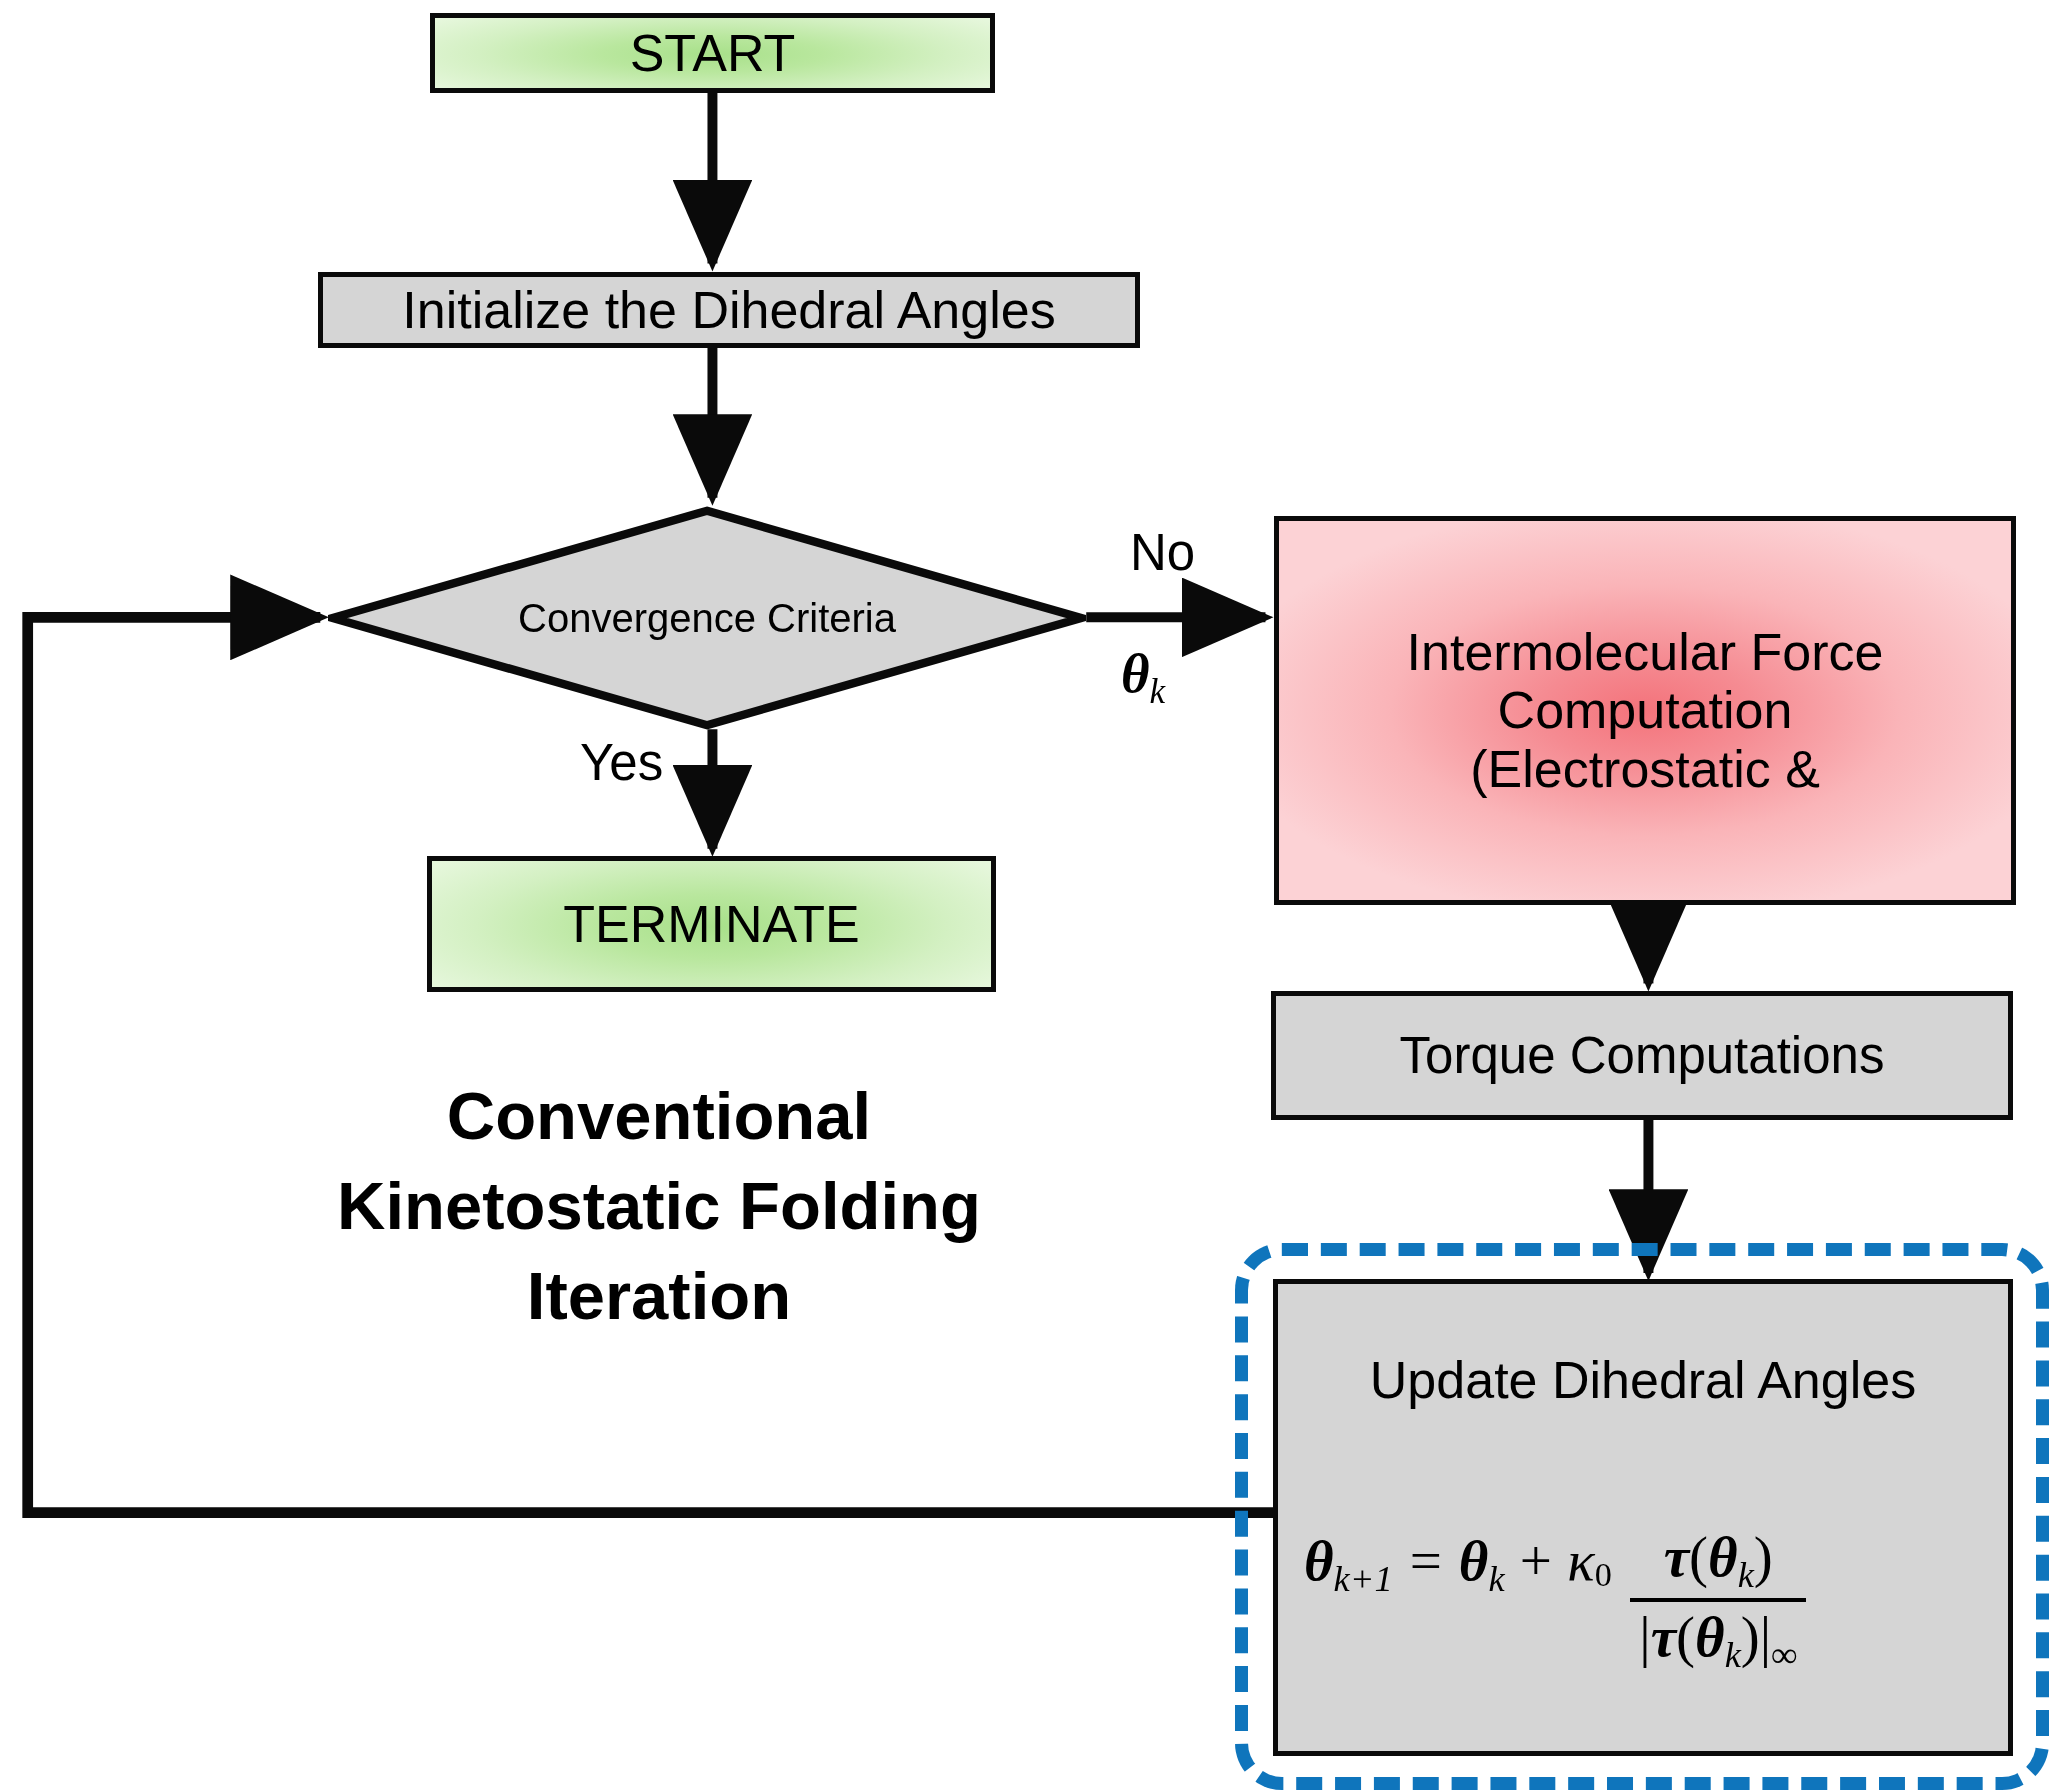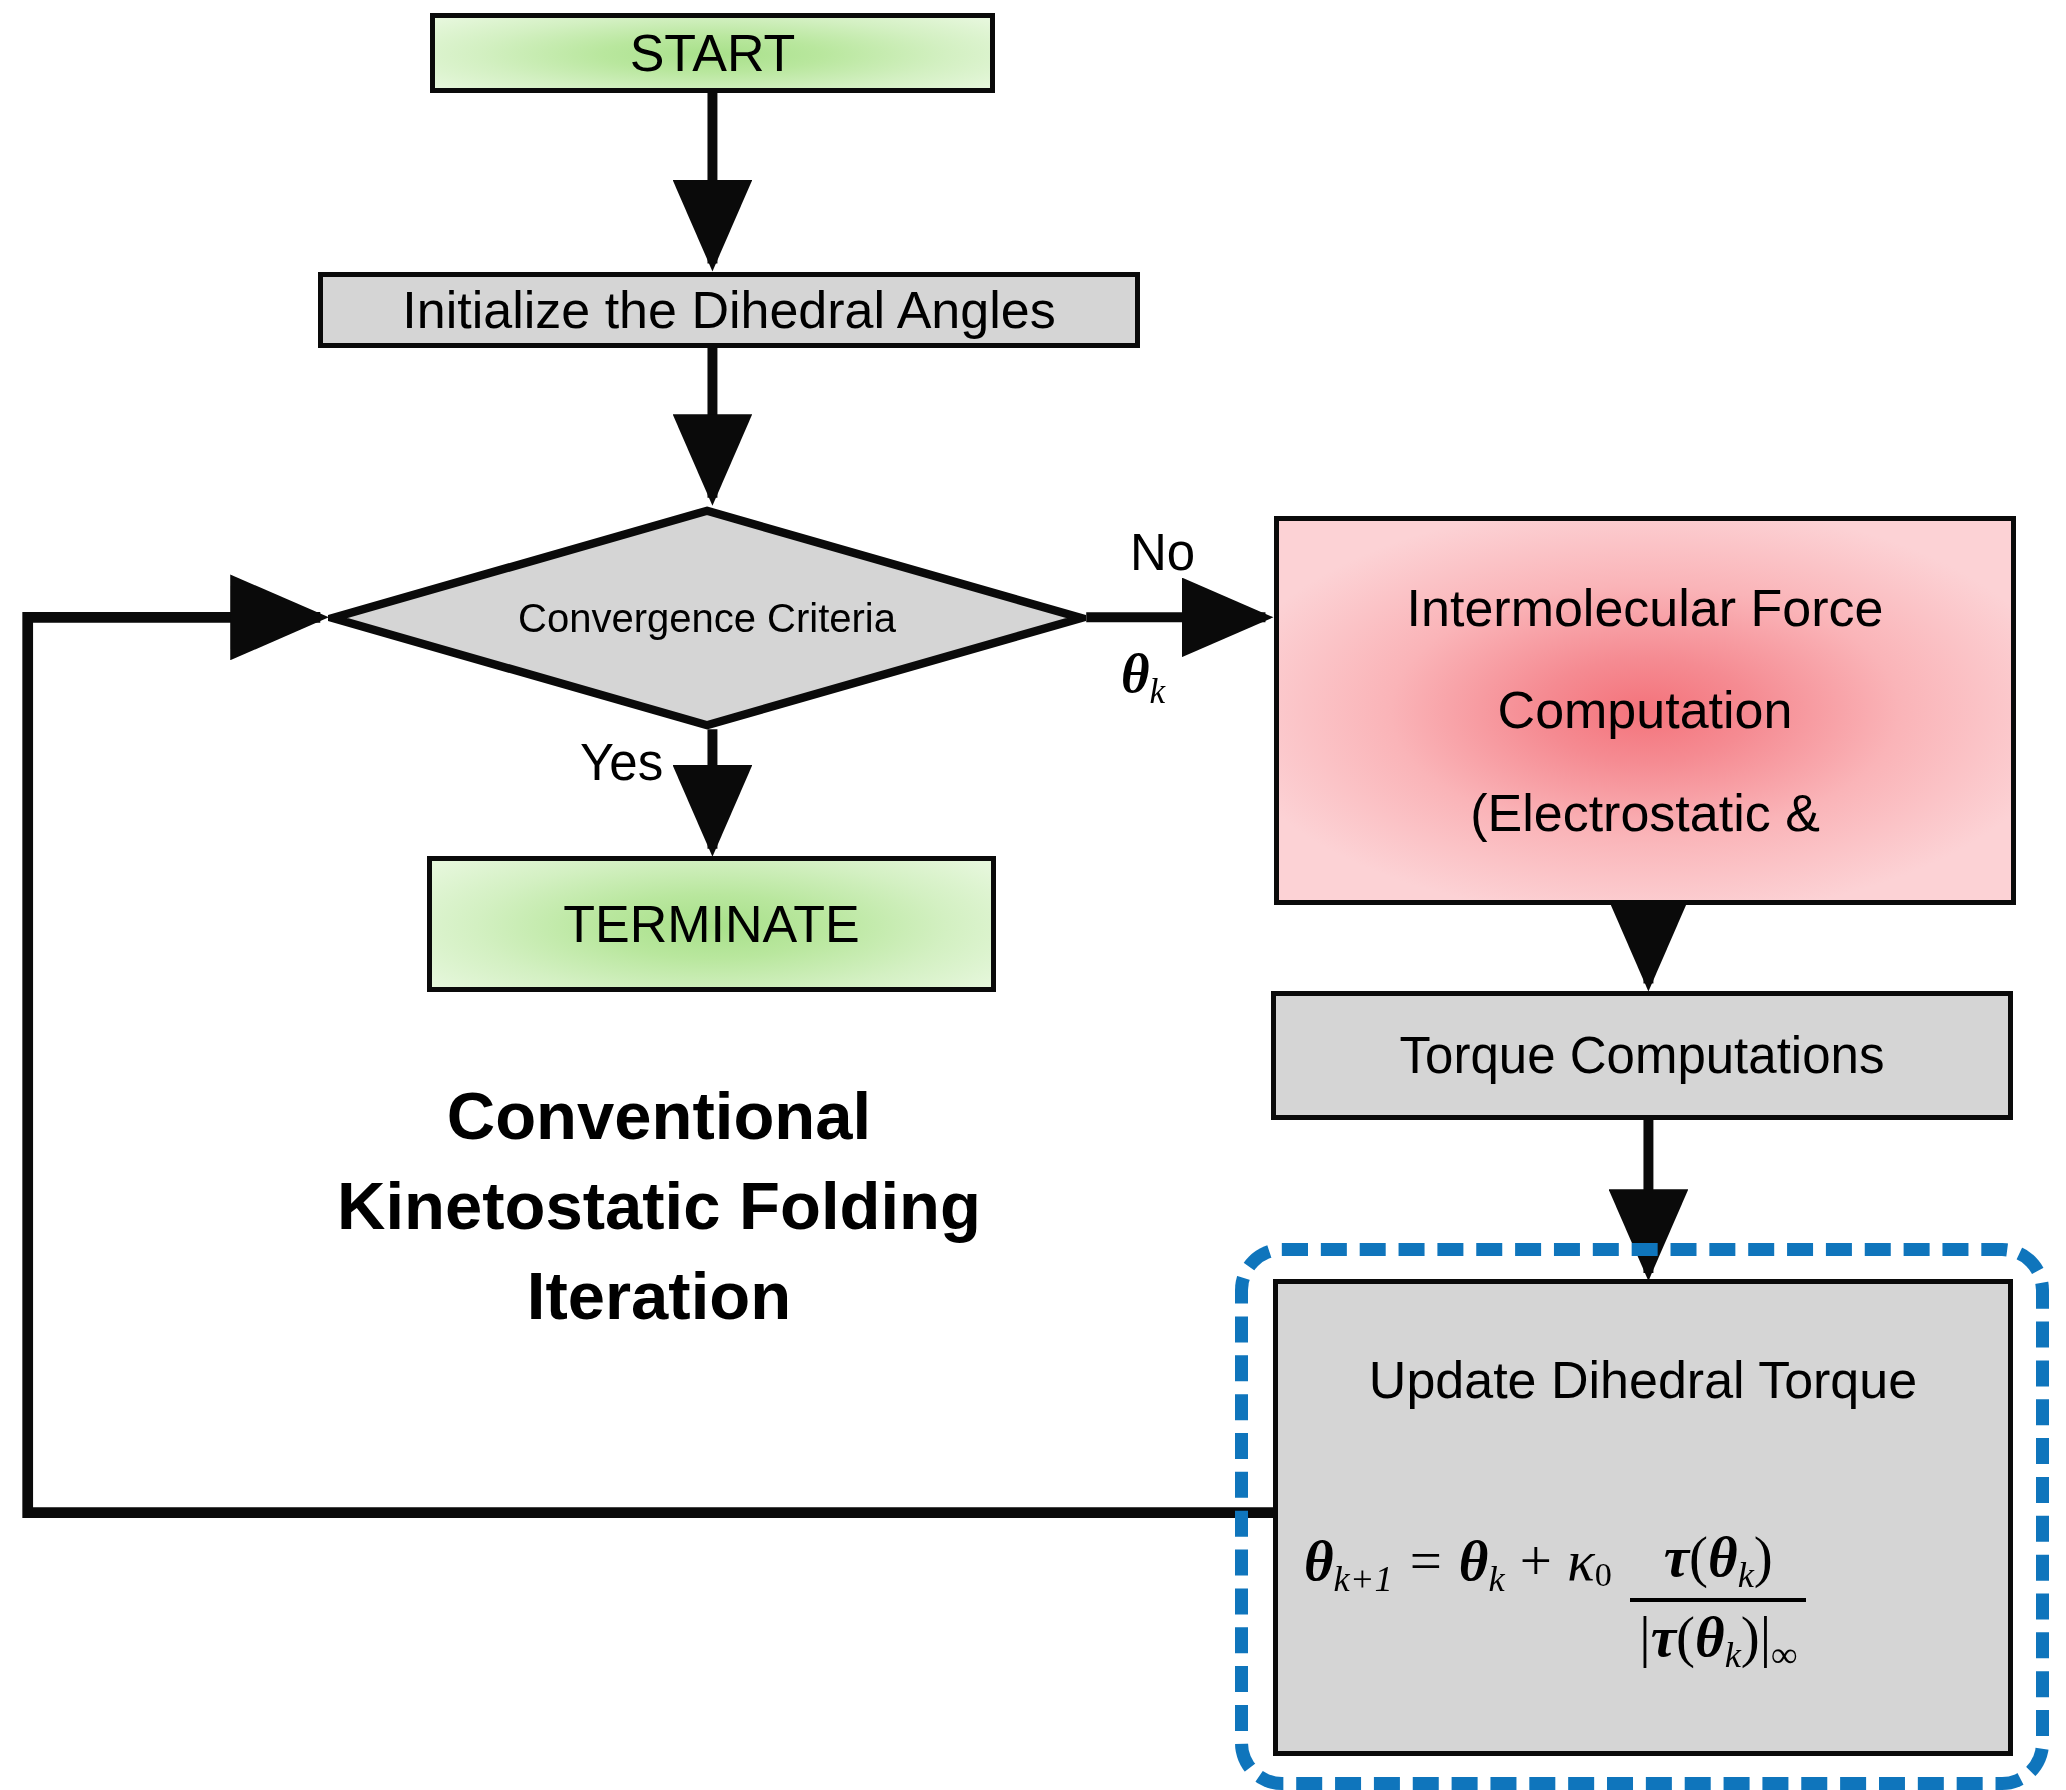--- a/index.html
+++ b/index.html
@@ -29,21 +29,20 @@
   }
   .box {
     border: 5.4px solid #0a0a0a;
   }
   .grey  { background: #d5d5d5; }
   .green {
     background: radial-gradient(ellipse 62% 80% at 50% 52%, #a8e08a 0%, #b9e79e 32%, #d3f0c2 68%, #e6f7dc 100%);
   }
   .red {
     background: radial-gradient(ellipse 58% 55% at 50% 50%, #f4737b 0%, #f58b92 25%, #fab4b8 60%, #fcd2d5 100%);
-    gap: 44px;
   }
 
   
   #start-node {
     left: 430px; top: 13px; width: 565px; height: 80px;
     font-size: 52px;
   }
   
   #init-node {
     left: 318px; top: 272px; width: 822px; height: 76px;
@@ -204,21 +203,21 @@
     <span class="ln">Intermolecular Force</span>
     <span class="ln">Computation</span>
     <span class="ln">(Electrostatic &amp;</span>
   </div>
 
   <div class="node box grey" id="jacobian-node">
     <span>Torque Computations</span>
   </div>
 
   <div class="node box grey" id="update-node">
-    <span id="update-title">Update Dihedral Torque</span>
+    <span id="update-title">Update Dihedral Angles</span>
   </div>
 
   <div id="formula">
     <span class="part">
       <span class="bsym">θ</span><span class="sub">k+1</span>
     </span>
     <span class="part" style="margin:0 17px;">=</span>
     <span class="part">
       <span class="bsym">θ</span><span class="sub">k</span>
     </span>

